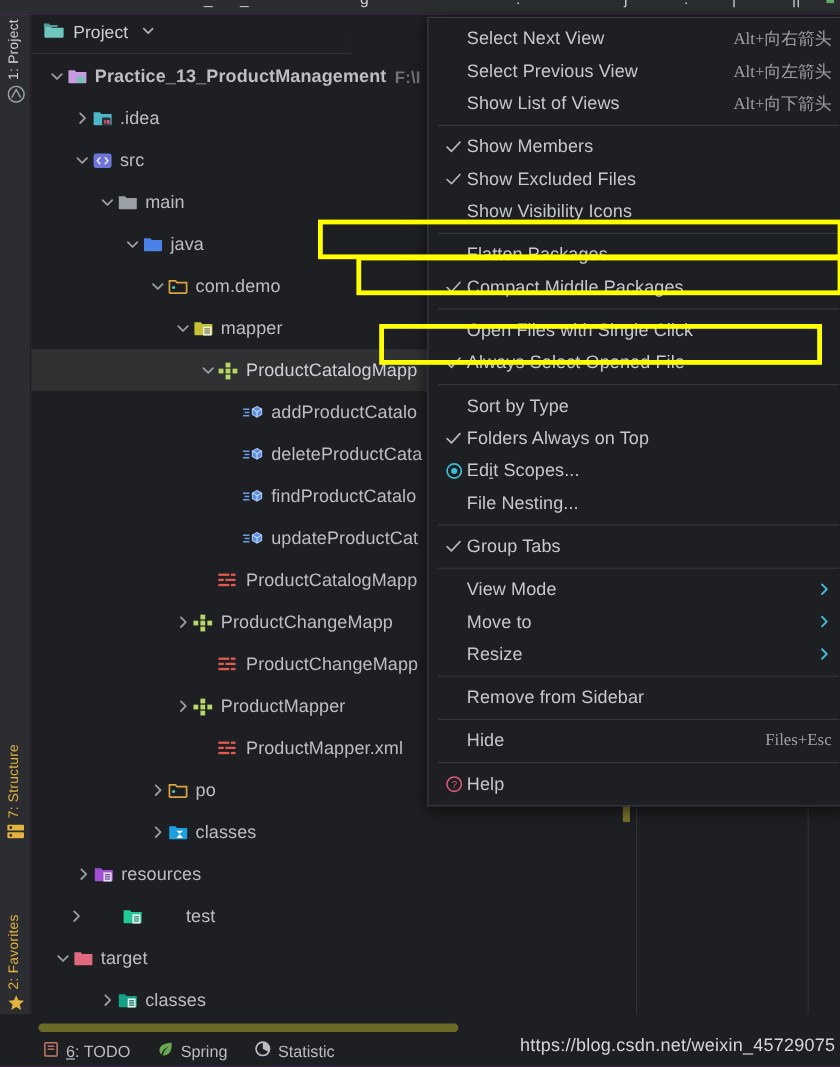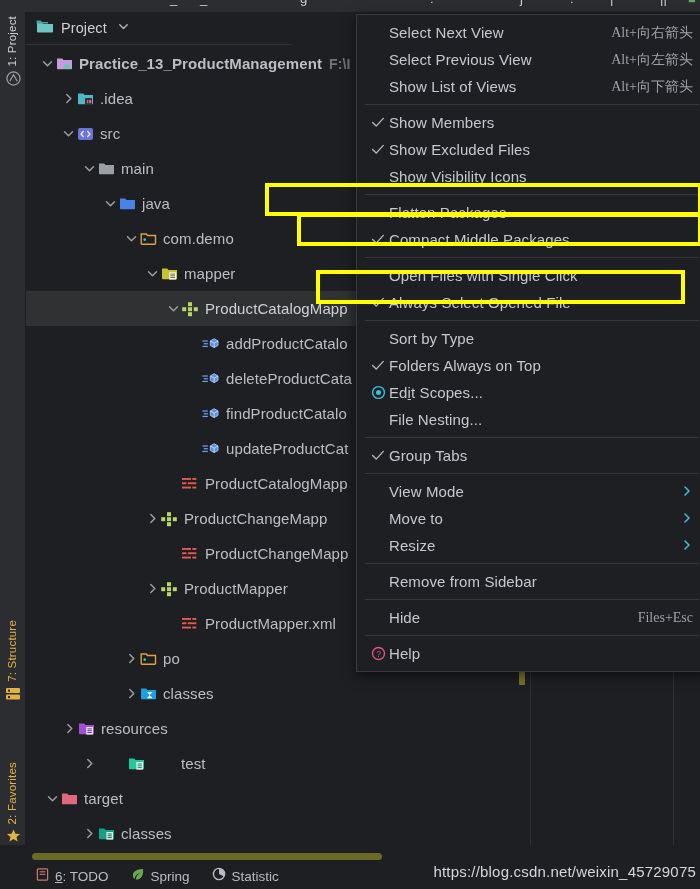--- a/index.html
+++ b/index.html
@@ -540,21 +540,21 @@
             <svg width="17" height="15" viewBox="0 0 17 15">
               <path d="M1 2.5h5.2l1.3 1.5H16v8.5a.8.8 0 0 1-.8.8H1.8a.8.8 0 0 1-.8-.8z" fill="#a14fd4"></path>
               <rect x="8.2" y="6" width="6.8" height="7.6" fill="#e7dff2"></rect>
               <rect x="9.4" y="7.4" width="4.4" height="1" fill="#6b3f90"></rect>
               <rect x="9.4" y="9.2" width="4.4" height="1" fill="#6b3f90"></rect>
               <rect x="9.4" y="11" width="4.4" height="1" fill="#6b3f90"></rect>
             </svg>
           </span>
           <span class="lbl">resources</span>
         </div>
-        <div class="row" style="padding-left: 56px; gap: 30px;">
+        <div class="row" style="padding-left: 30px; gap: 30px;">
           <span class="arrow">
             <svg width="13" height="13" viewBox="0 0 13 13">
               <path d="M4.8 2.5 L8.8 6.5 L4.8 10.5" fill="none" stroke="#9a9da3" stroke-width="1.5" stroke-linecap="round" stroke-linejoin="round"></path>
             </svg>
           </span>
           <span class="ic">
             <svg width="17" height="15" viewBox="0 0 17 15">
               <path d="M1 2.5h5.2l1.3 1.5H16v8.5a.8.8 0 0 1-.8.8H1.8a.8.8 0 0 1-.8-.8z" fill="#20c997"></path>
               <rect x="8.4" y="6" width="6.6" height="7.6" fill="#eafaf4"></rect>
               <rect x="9.6" y="7.5" width="4.2" height="1" fill="#18805f"></rect>

